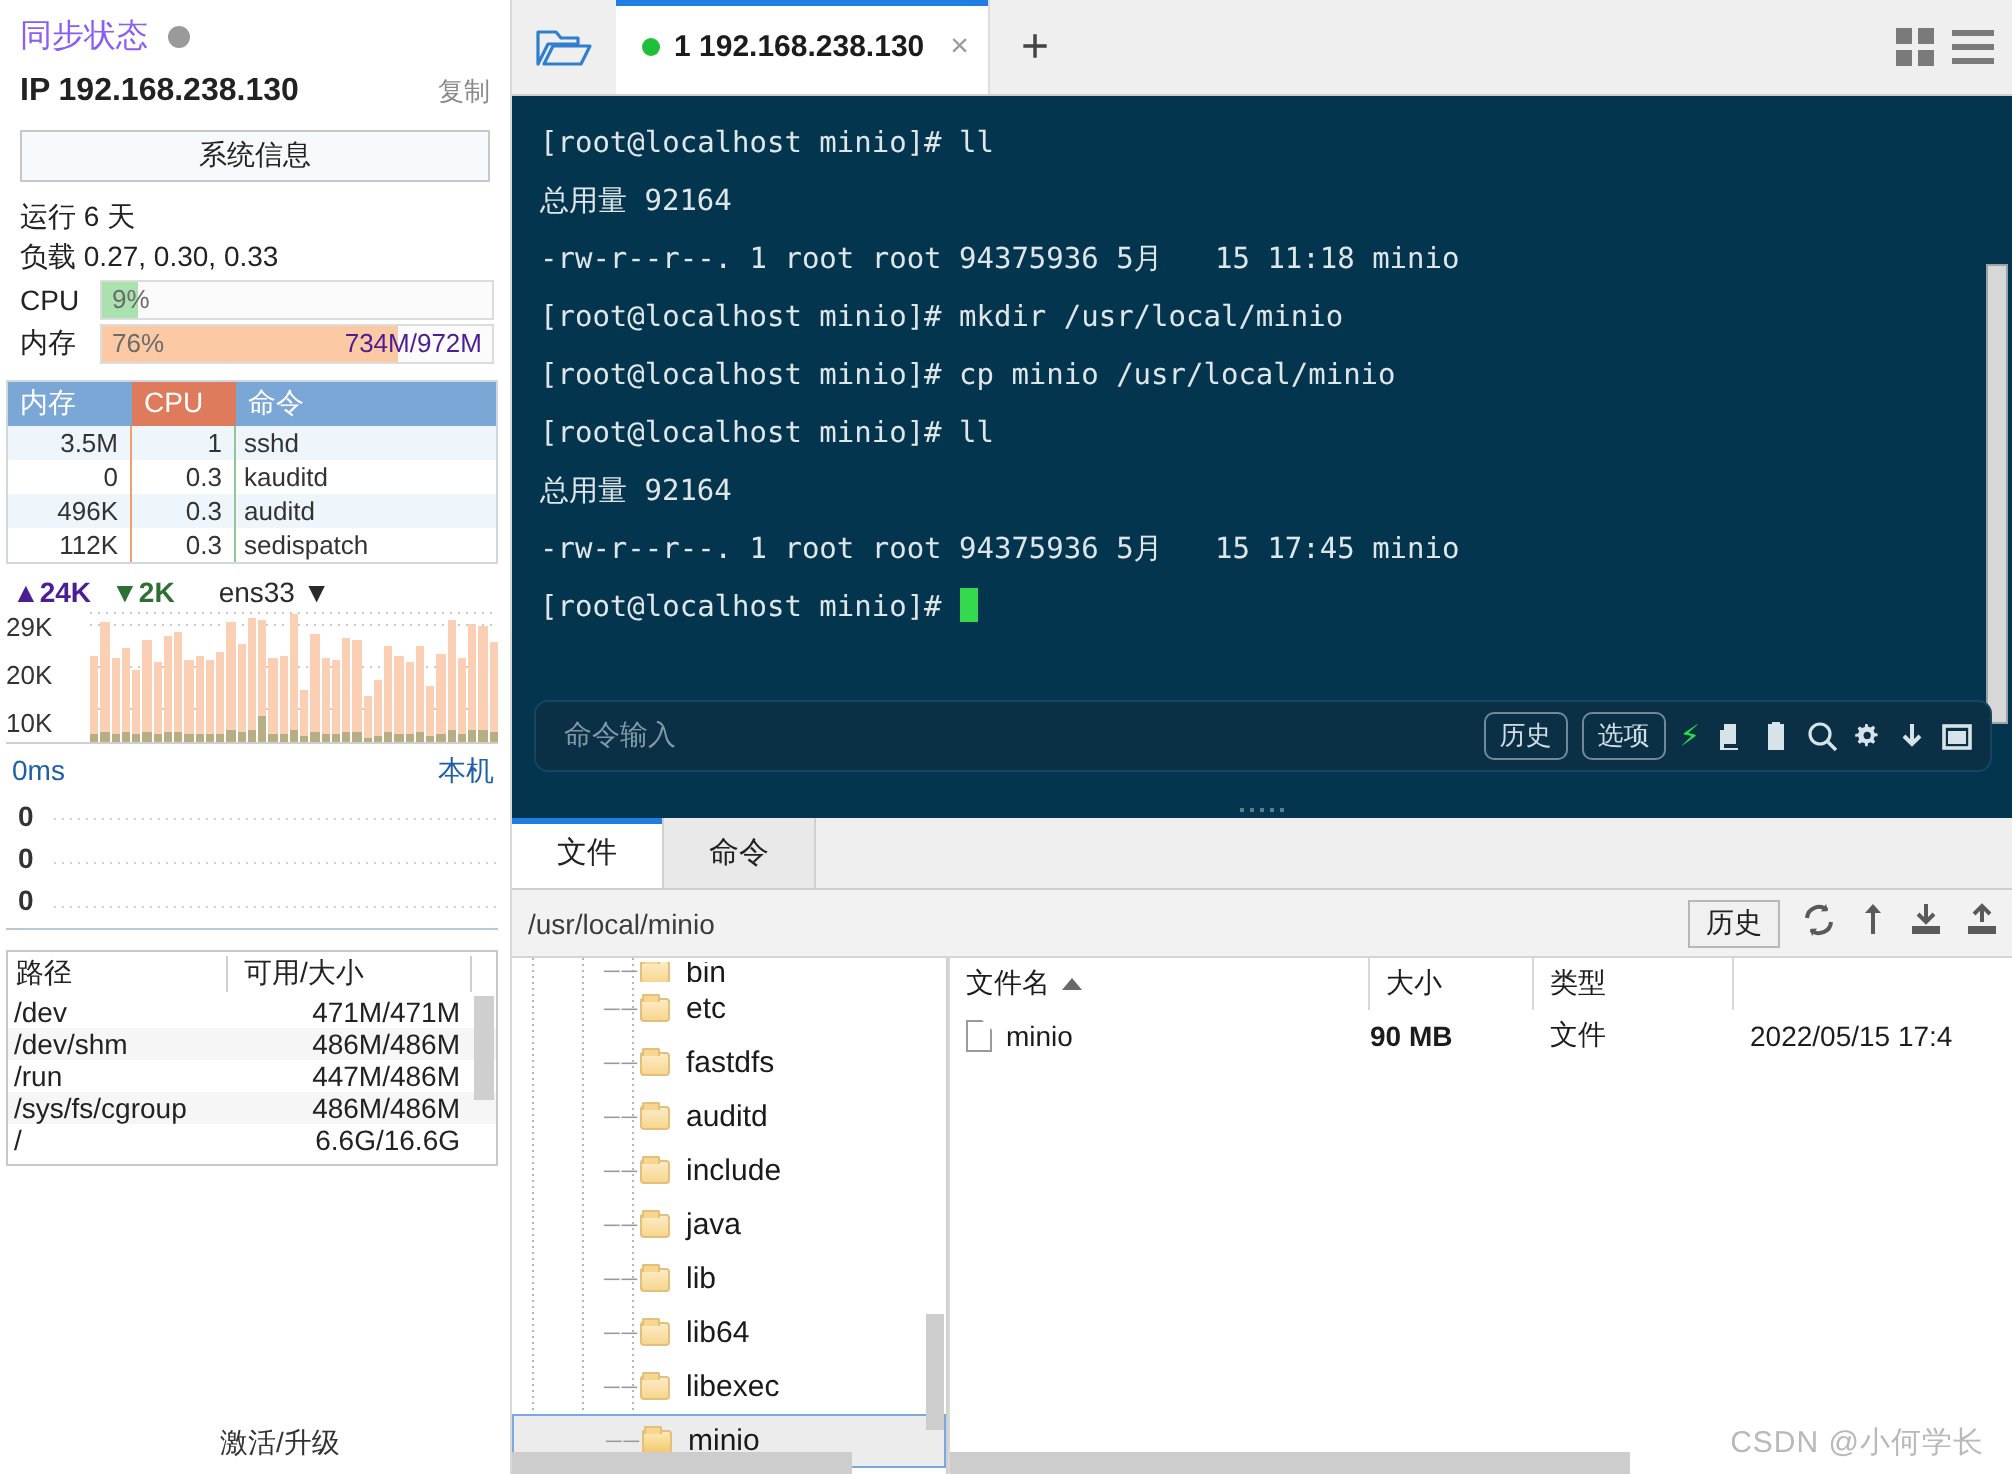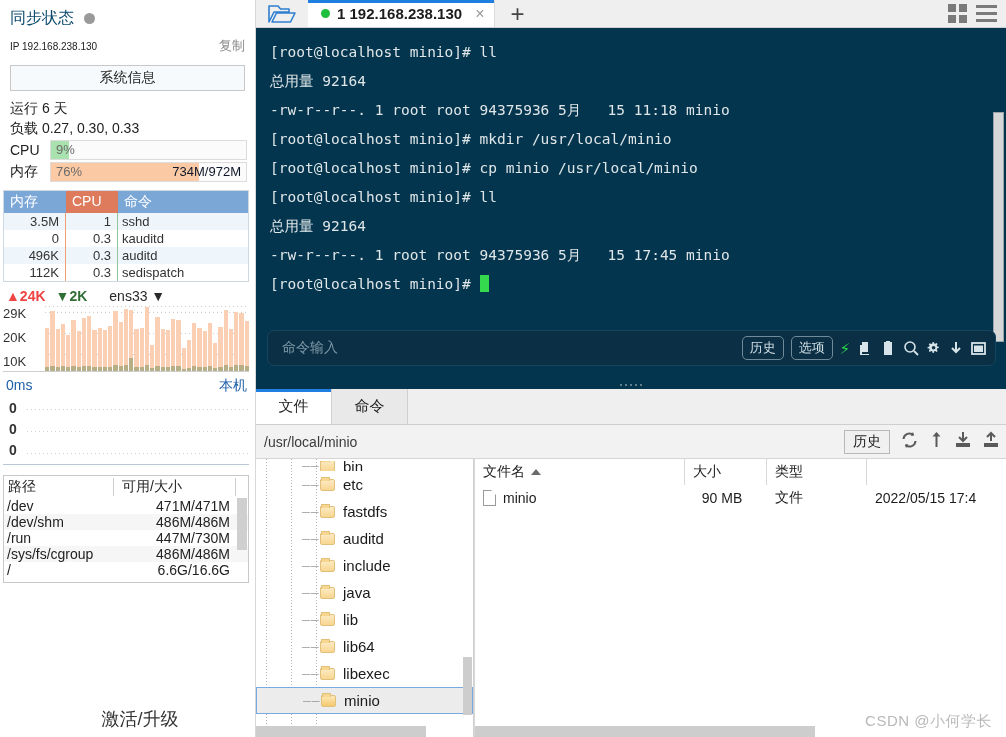--- a/index.html
+++ b/index.html
@@ -17,30 +17,30 @@
     width: 256px; height: 737px;
     background: #ffffff;
     border-right: 1px solid #d8d8d8;
     position: relative;
     flex: 0 0 256px;
   }
   .sync-status {
     padding: 8px 10px 4px 10px;
     display: flex; align-items: center; gap: 10px;
   }
-  .sync-status .lbl { font-size: 16px; color: #0c4a6e; }
+  .sync-status .lbl { font-size: 16px; color: #8b5cf6; }
   .dot-gray {
     width: 11px; height: 11px; border-radius: 50%;
     background: #9a9a9a; display: inline-block;
   }
   .ip-row {
     display: flex; align-items: baseline; justify-content: space-between;
     padding: 4px 10px 4px 10px;
   }
-  .ip-row .ip { font-size: 10px; color: #222; }
+  .ip-row .ip { font-size: 16px; color: #222; font-weight: bold; }
   .ip-row .copy { font-size: 13px; color: #8b8b8b; cursor: pointer; }
   .sysinfo-btn {
     margin: 6px 10px 2px 10px;
     height: 26px;
     border: 1px solid #c8c8c8;
     background: #f7fafc;
     font-size: 14px;
     color: #222;
     display: flex; align-items: center; justify-content: center;
     cursor: pointer;
@@ -62,21 +62,21 @@
     border: 1px solid #dcdcdc; background: #fbfbfb;
     overflow: hidden;
   }
   .meter .fill { position: absolute; left: 0; top: 0; bottom: 0; }
   .meter .pct {
     position: absolute; left: 5px; top: 1px;
     font-size: 13px; color: #6b6b6b;
   }
   .meter .val {
     position: absolute; right: 5px; top: 1px;
-    font-size: 13px; color: #0f172a; margin-left: 16px;
+    font-size: 13px; color: #4c1d95; margin-left: 16px;
   }
 
   
   .proc {
     margin: 8px 6px 0 3px;
     border: 1px solid #cfd8e0;
   }
   .proc .thead { display: flex; }
   .proc .thead > div {
     color: #fff; font-size: 14px; padding: 2px 6px;
@@ -90,21 +90,21 @@
   .proc .trow:nth-child(odd) { background: #ffffff; }
   .proc .c-mem { width: 62px; text-align: right; padding: 1px 6px 1px 2px; border-right: 1px solid #f0a070;}
   .proc .c-cpu { width: 52px; text-align: right; padding: 1px 6px 1px 2px; border-right: 1px solid #8fc79a;}
   .proc .c-cmd { flex: 1; padding: 1px 4px; }
 
   
   .net-head {
     display: flex; align-items: center; gap: 10px;
     padding: 6px 6px 2px 6px; font-size: 14px;
   }
-  .net-up { color: #ef4444; font-weight: bold; }
+  .net-up { color: #4c1d95; font-weight: bold; }
   .net-down { color: #2f6f35; font-weight: bold; }
   .net-iface { color: #2a2a2a; margin-left: 12px; }
   .net-chart-wrap {
     display: flex; margin: 0 6px 0 3px; height: 66px;
     border-bottom: 1px solid #cfcfcf;
   }
   .net-yaxis {
     width: 42px; font-size: 13px; color: #333;
     display: flex; flex-direction: column; justify-content: space-between;
     padding-bottom: 2px; text-align: left;
@@ -150,29 +150,29 @@
   .disk .drow { display: flex; font-size: 14px; color: #222; }
   .disk .drow:nth-child(odd) { background: #f6f6f6; }
   .disk .drow .dp { width: 120px; padding-left: 3px; }
   .disk .drow .dv { flex: 1; text-align: right; padding-right: 18px; position: relative; }
   .disk .dscroll {
     position: absolute; right: 1px; top: 22px; width: 10px; height: 52px;
     background: #cfcfcf;
   }
   .activate {
     position: absolute; bottom: 6px; left: 0; right: 0;
-    text-align: center; font-size: 18px; color: #333; padding-left: 25px;
+    text-align: center; font-size: 14px; color: #333; padding-left: 25px;
   }
 
   
   .right { flex: 1; display: flex; flex-direction: column; height: 737px; position: relative; }
 
   
   .tabbar {
-    height: 28px; background: #efefef; display: flex; align-items: stretch;
+    height: 48px; background: #efefef; display: flex; align-items: stretch;
     border-bottom: 1px solid #cfcfcf; position: relative;
   }
   .folder-btn {
     width: 52px; display: flex; align-items: center; justify-content: center;
     cursor: pointer;
   }
   .term-tab {
     min-width: 180px; background: #ffffff; position: relative;
     display: flex; align-items: center; gap: 7px; padding: 0 10px 0 13px;
     border-right: 1px solid #dcdcdc; cursor: pointer;
@@ -296,21 +296,21 @@
   .flist { flex: 1; background: #fff; position: relative; overflow: hidden; border-left: 1px solid #d8d8d8;}
   .flist-head { display: flex; height: 26px; align-items: center; font-size: 14px; color: #1c1c1c; }
   .flist-head > div { padding-left: 8px; border-right: 1px solid #d8d8d8; height: 100%; display: flex; align-items: center; }
   .fh-name { width: 210px; gap: 6px;}
   .fh-size { width: 82px; }
   .fh-type { width: 100px; }
   .fh-time { flex: 1; border-right: none !important; }
   .sort-caret { width: 0; height: 0; border-left: 5px solid transparent; border-right: 5px solid transparent; border-bottom: 6px solid #6a6a6a; }
   .flist-row { display: flex; height: 26px; align-items: center; font-size: 14px; color: #1c1c1c; cursor: pointer;}
   .flist-row .fn { width: 210px; display: flex; align-items: center; gap: 7px; padding-left: 8px;}
-  .flist-row .fs { width: 82px; text-align: center; padding-right: 8px; }
+  .flist-row .fs { width: 82px; text-align: left; padding-right: 8px; font-weight: bold; }
   .flist-row .ft { width: 100px; padding-left: 8px; }
   .flist-row .fm-time { flex: 1; padding-left: 8px; white-space: nowrap; overflow: hidden; }
   .doc-ico {
     width: 13px; height: 16px; background: #fff; border: 1px solid #9a9a9a; position: relative;
   }
   .doc-ico::after {
     content: ""; position: absolute; right: -1px; top: -1px;
     border-left: 5px solid transparent; border-top: 5px solid #fff;
     box-shadow: none;
   }
@@ -591,21 +591,21 @@
       <div class="drow">
         <div class="dp">/dev</div>
         <div class="dv">471M/471M</div>
       </div>
       <div class="drow">
         <div class="dp">/dev/shm</div>
         <div class="dv">486M/486M</div>
       </div>
       <div class="drow">
         <div class="dp">/run</div>
-        <div class="dv">447M/730M</div>
+        <div class="dv">447M/486M</div>
       </div>
       <div class="drow">
         <div class="dp">/sys/fs/cgroup</div>
         <div class="dv">486M/486M</div>
       </div>
       <div class="drow">
         <div class="dp">/</div>
         <div class="dv">6.6G/16.6G</div>
       </div>
       <div class="dscroll"></div>

